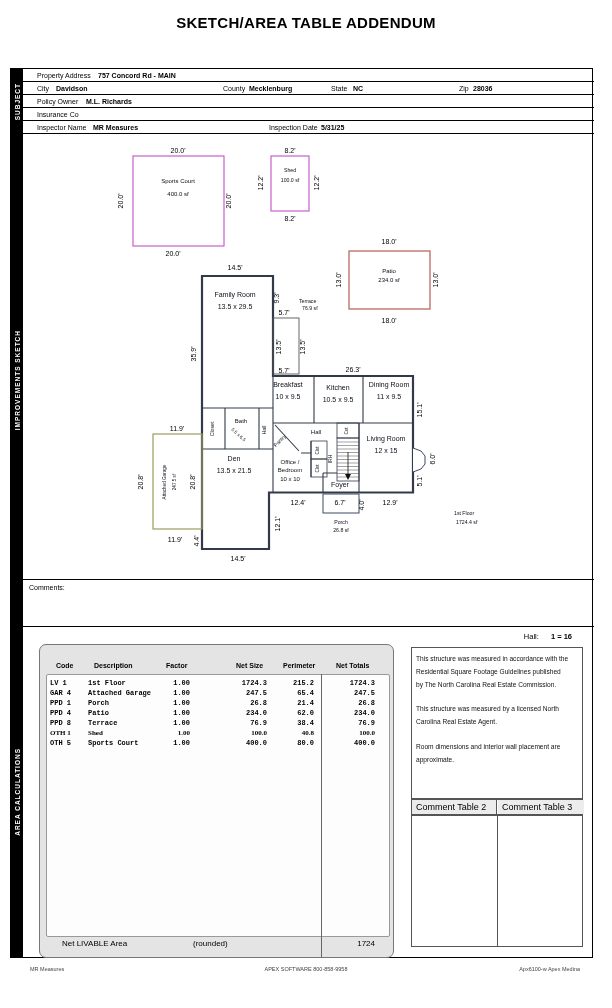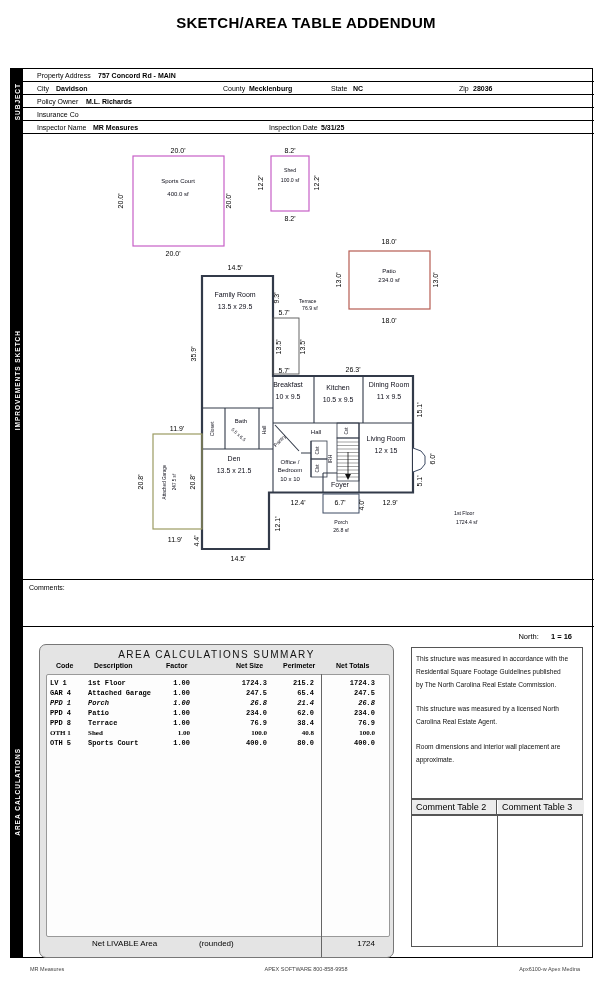--- a/index.html
+++ b/index.html
@@ -24,22 +24,22 @@
   .sdivider{position:absolute;left:281px;top:29px;width:1px;height:283px;background:#666;}
   .srow{position:absolute;left:0;height:10px;font-family:"Liberation Mono","DejaVu Sans Mono",monospace;font-size:7px;font-weight:bold;color:#000;white-space:pre;}
   .srow span{position:absolute;top:0;}
   .c-code{left:10px;width:38px;text-align:left;}
   .c-desc{left:48px;width:100px;text-align:left;}
   .c-fact{left:118px;width:32px;text-align:right;}
   .c-size{left:152px;width:75px;text-align:right;}
   .c-per{left:229px;width:45px;text-align:right;}
   .c-tot{left:284px;width:51px;text-align:right;}
   .netrow{position:absolute;left:0;top:294px;width:100%;font-size:8px;color:#000;}
-  .netrow .n1{position:absolute;left:22px;margin-left:30px;}
-  .netrow .n2{position:absolute;left:159px;}
+  .netrow .n1{position:absolute;left:22px;}
+  .netrow .n2{position:absolute;left:153px;}
   .netrow .n3{position:absolute;left:284px;width:51px;text-align:right;}
   .ct{position:absolute;background:#fff;border:1px solid #555;box-sizing:border-box;}
   .ct-head{height:15px;background:#ececec;border-bottom:1px solid #555;box-sizing:border-box;font-size:9px;color:#111;padding:2px 0 0 4px;}
   .ct-body{padding:5px 4px 0 4px;font-size:6.6px;line-height:12.8px;color:#111;}
   .ct-body div.gap{margin-top:12px;}
   .cthalf{position:absolute;top:0;height:100%;box-sizing:border-box;font-size:9px;padding:2px 0 0 4px;background:#ececec;}
   .footer span{position:absolute;font-size:5.5px;color:#444;white-space:nowrap;}
   svg text{font-family:"Liberation Sans",sans-serif;fill:#0e0e1a;}
   .t7{font-size:7px;}
   .t6{font-size:6px;}
@@ -205,42 +205,41 @@
       <text class="dim mid" x="152" y="408">11.9'</text>
       <text class="dim mid" x="215" y="427">14.5'</text>
     </svg>
 
     <div class="comments">
       <span class="lb">Comments:</span>
     </div>
 
     <div class="acsec">
       <div class="scaleline">
-        <span>North:</span>
+        <span>Hall:</span>
         <b>1 = 16</b>
       </div>
 
       <div class="sumpanel">
-        <div class="sumtitle">AREA  CALCULATIONS  SUMMARY</div>
         <span class="shead" style="left:16px;">Code</span>
         <span class="shead" style="left:54px;">Description</span>
         <span class="shead" style="left:126px;">Factor</span>
         <span class="shead" style="left:196px;">Net Size</span>
         <span class="shead" style="left:243px;">Perimeter</span>
         <span class="shead" style="left:296px;">Net Totals</span>
         <div class="swhite"></div>
         <div class="sdivider"></div>
 
         <div class="srow" style="top:34px;">
           <span class="c-code">LV 1</span><span class="c-desc">1st Floor</span><span class="c-fact">1.00</span><span class="c-size">1724.3</span><span class="c-per">215.2</span><span class="c-tot">1724.3</span>
         </div>
         <div class="srow" style="top:44px;">
           <span class="c-code">GAR 4</span><span class="c-desc">Attached Garage</span><span class="c-fact">1.00</span><span class="c-size">247.5</span><span class="c-per">65.4</span><span class="c-tot">247.5</span>
         </div>
-        <div class="srow" style="top:54px;font-style:italic;">
+        <div class="srow" style="top:54px;">
           <span class="c-code">PPD 1</span><span class="c-desc">Porch</span><span class="c-fact">1.00</span><span class="c-size">26.8</span><span class="c-per">21.4</span><span class="c-tot">26.8</span>
         </div>
         <div class="srow" style="top:64px;">
           <span class="c-code">PPD 4</span><span class="c-desc">Patio</span><span class="c-fact">1.00</span><span class="c-size">234.0</span><span class="c-per">62.0</span><span class="c-tot">234.0</span>
         </div>
         <div class="srow" style="top:74px;">
           <span class="c-code">PPD 8</span><span class="c-desc">Terrace</span><span class="c-fact">1.00</span><span class="c-size">76.9</span><span class="c-per">38.4</span><span class="c-tot">76.9</span>
         </div>
         <div class="srow" style="top:84px;font-family:Liberation Serif, serif;">
           <span class="c-code">OTH 1</span><span class="c-desc">Shed</span><span class="c-fact">1.00</span><span class="c-size">100.0</span><span class="c-per">40.8</span><span class="c-tot">100.0</span>

